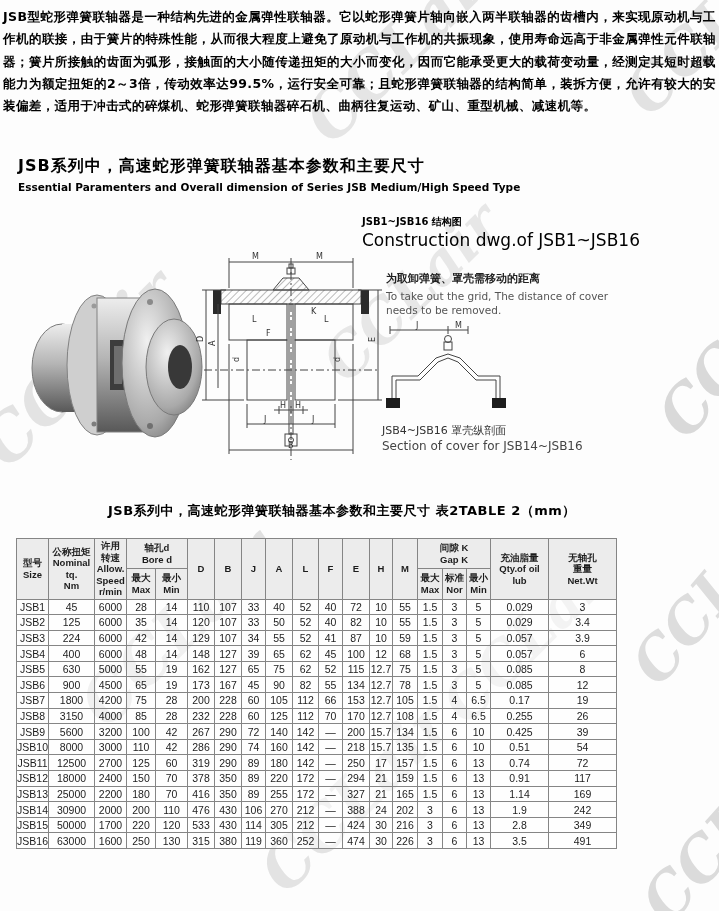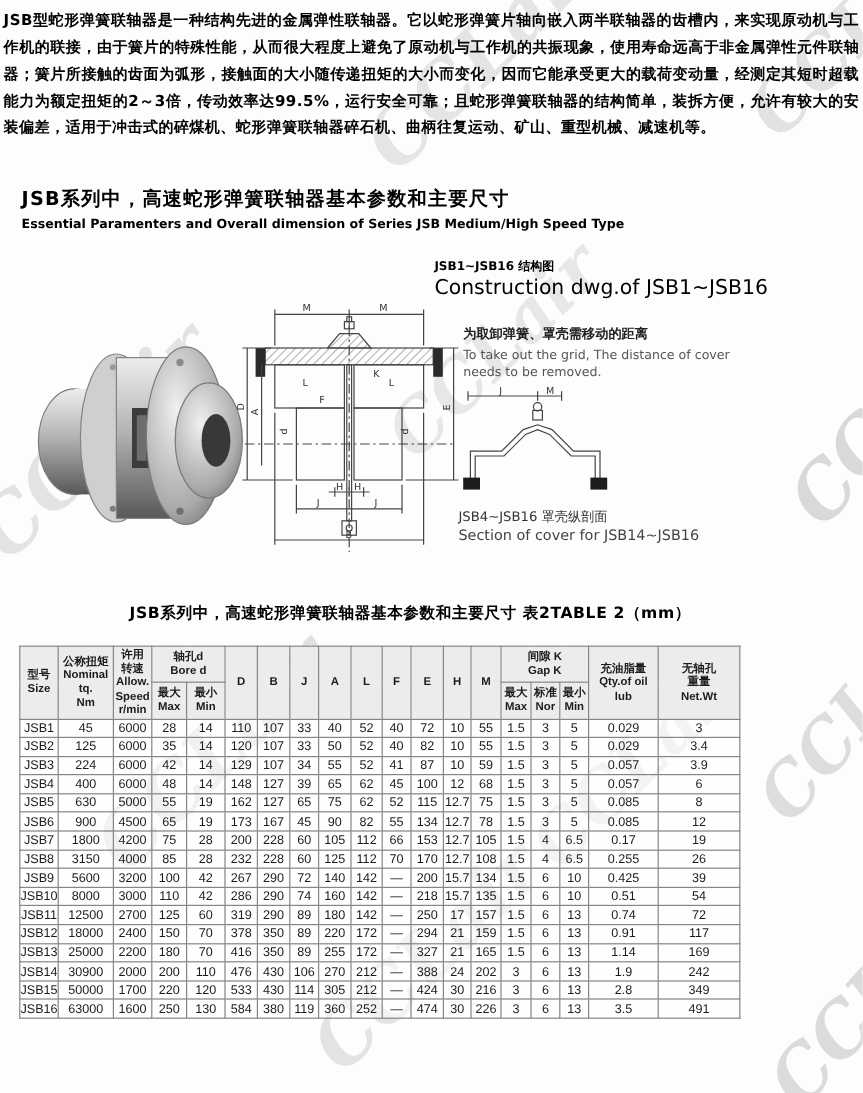--- a/index.html
+++ b/index.html
@@ -592,21 +592,21 @@
             <td>13</td>
             <td>2.8</td>
             <td>349</td>
           </tr>
           <tr>
             <td>JSB16</td>
             <td>63000</td>
             <td>1600</td>
             <td>250</td>
             <td>130</td>
-            <td>584</td>
+            <td>315</td>
             <td>380</td>
             <td>119</td>
             <td>360</td>
             <td>252</td>
             <td>—</td>
             <td>474</td>
             <td>30</td>
             <td>226</td>
             <td>3</td>
             <td>6</td>

